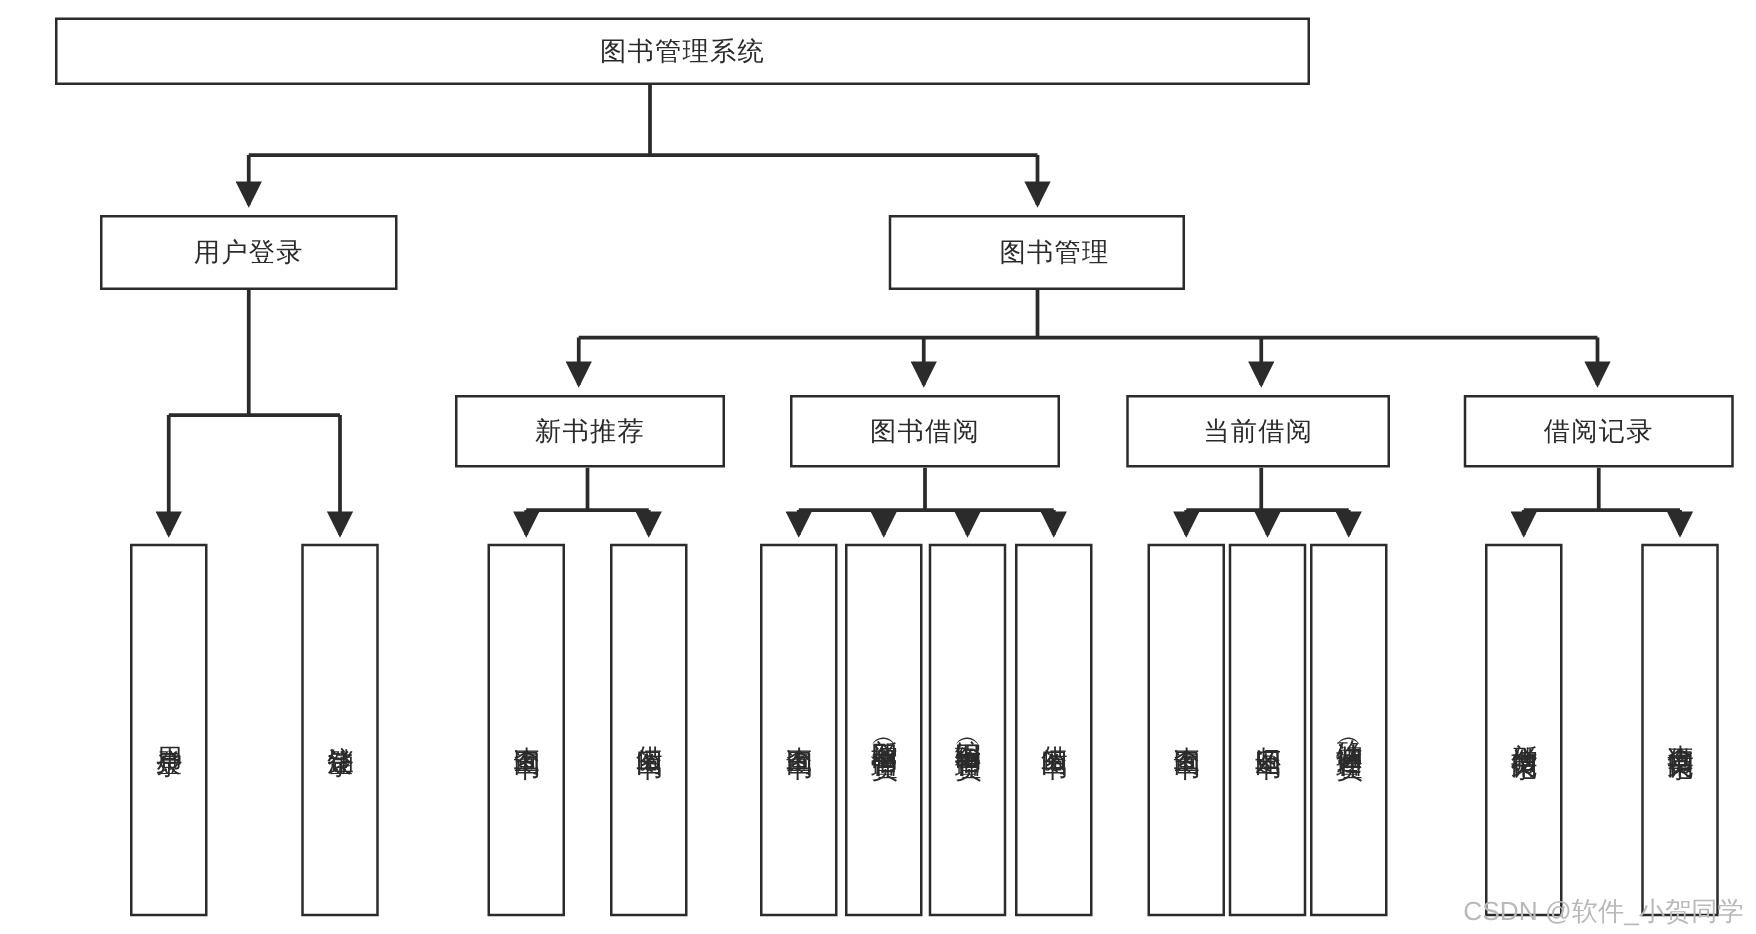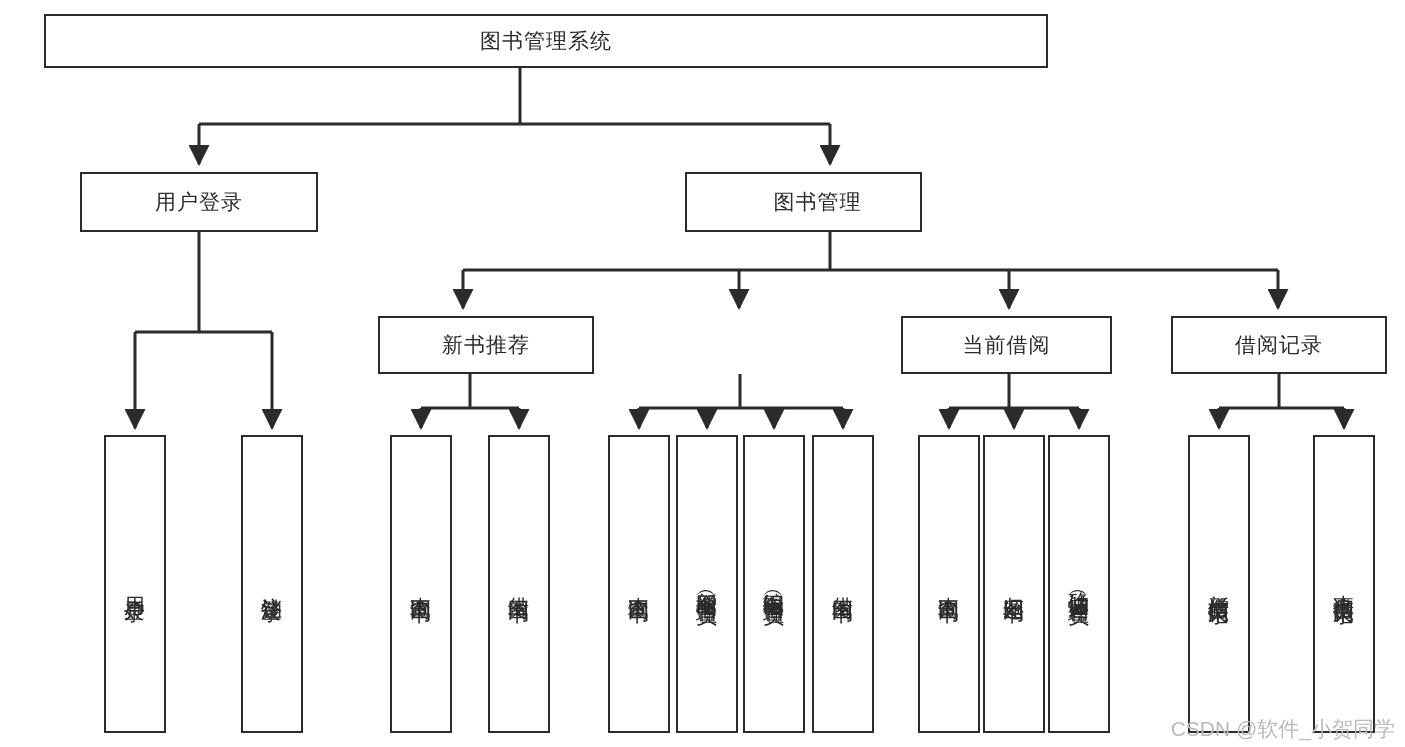--- a/index.html
+++ b/index.html
@@ -117,26 +117,29 @@
     </g>
   </svg>
 
   <div class="node h" style="left:18px; top:14px; width:1004px; height:54px;margin-left:26px;">
     <span>图书管理系统</span>
   </div>
 
   <div class="node h" style="left:80px; top:172px; width:238px; height:60px;">
     <span>用户登录</span>
   </div>
-  <div class="node h" style="left:685px; top:172px; width:237px; height:60px;padding-left:28px;">
+  <div class="node h" style="left:711px; top:172px; width:237px; height:60px;padding-left:28px;">
     <span>图书管理</span>
   </div>
 
-  <div class="node h" style="left:378px; top:316px; width:216px; height:58px;">
+  <div class="node h" style="left:364px; top:316px; width:216px; height:58px;">
     <span>新书推荐</span>
+  </div>
+  <div class="node h" style="left:632px; top:316px; width:216px; height:58px;">
+    <span>图书借阅</span>
   </div>
   <div class="node h" style="left:901px; top:316px; width:211px; height:58px;">
     <span>当前借阅</span>
   </div>
   <div class="node h" style="left:1171px; top:316px; width:216px; height:58px;">
     <span>借阅记录</span>
   </div>
 
   <div class="node v" style="left:104px; top:435px; width:62px; height:298px;">
     <span class="vtext">用户登录</span>

